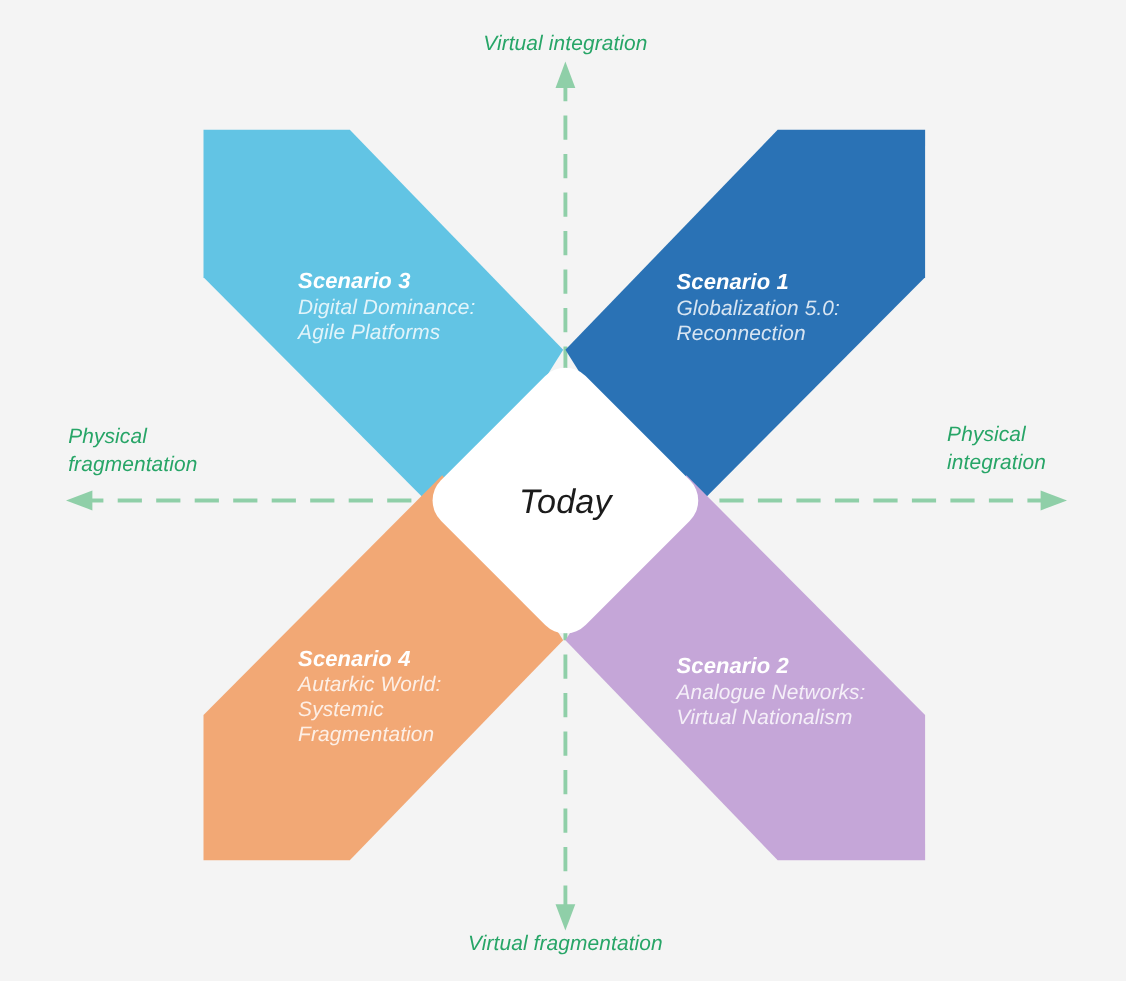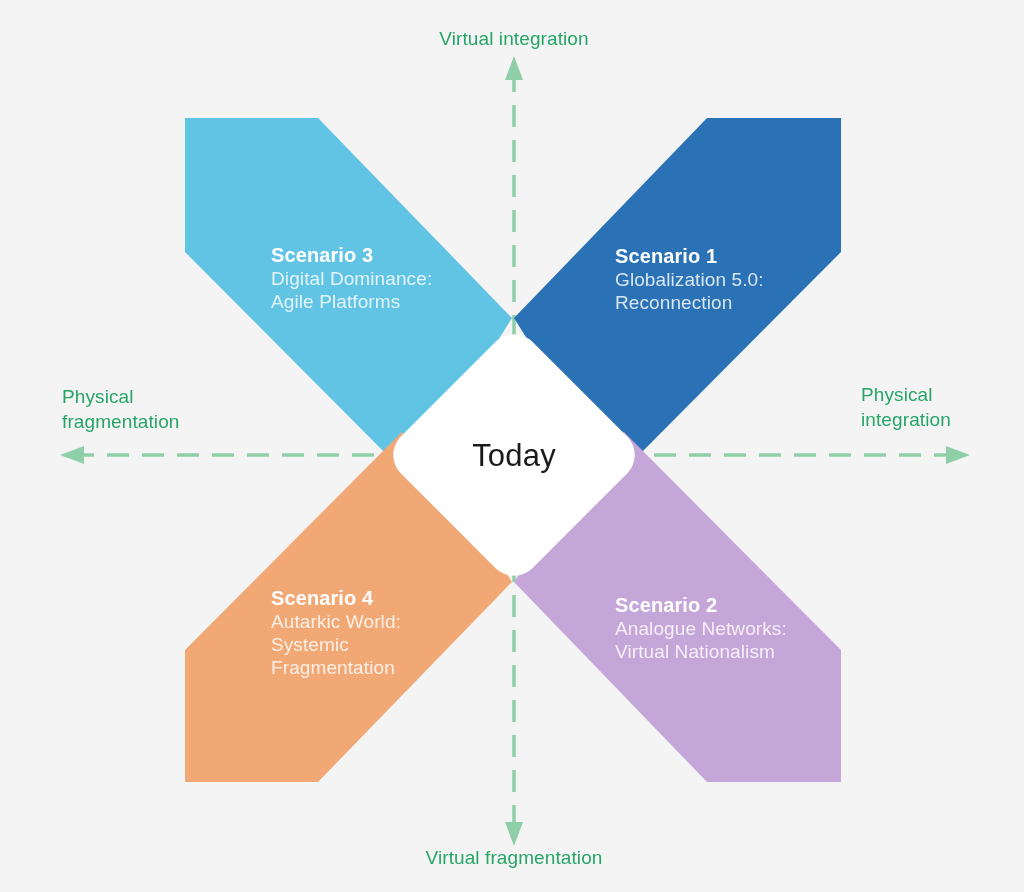--- a/index.html
+++ b/index.html
@@ -11,20 +11,21 @@
     width: 1024px;
     height: 892px;
     font-family: "Liberation Sans", sans-serif;
     overflow: hidden;
   }
   #diagram-root {
     position: relative;
     width: 1024px;
     height: 892px;
     background: #f4f4f4;
+    font-style: italic;
   }
   svg.canvas {
     position: absolute;
     left: 0;
     top: 0;
     width: 1024px;
     height: 892px;
     display: block;
   }
   .axis-label {

